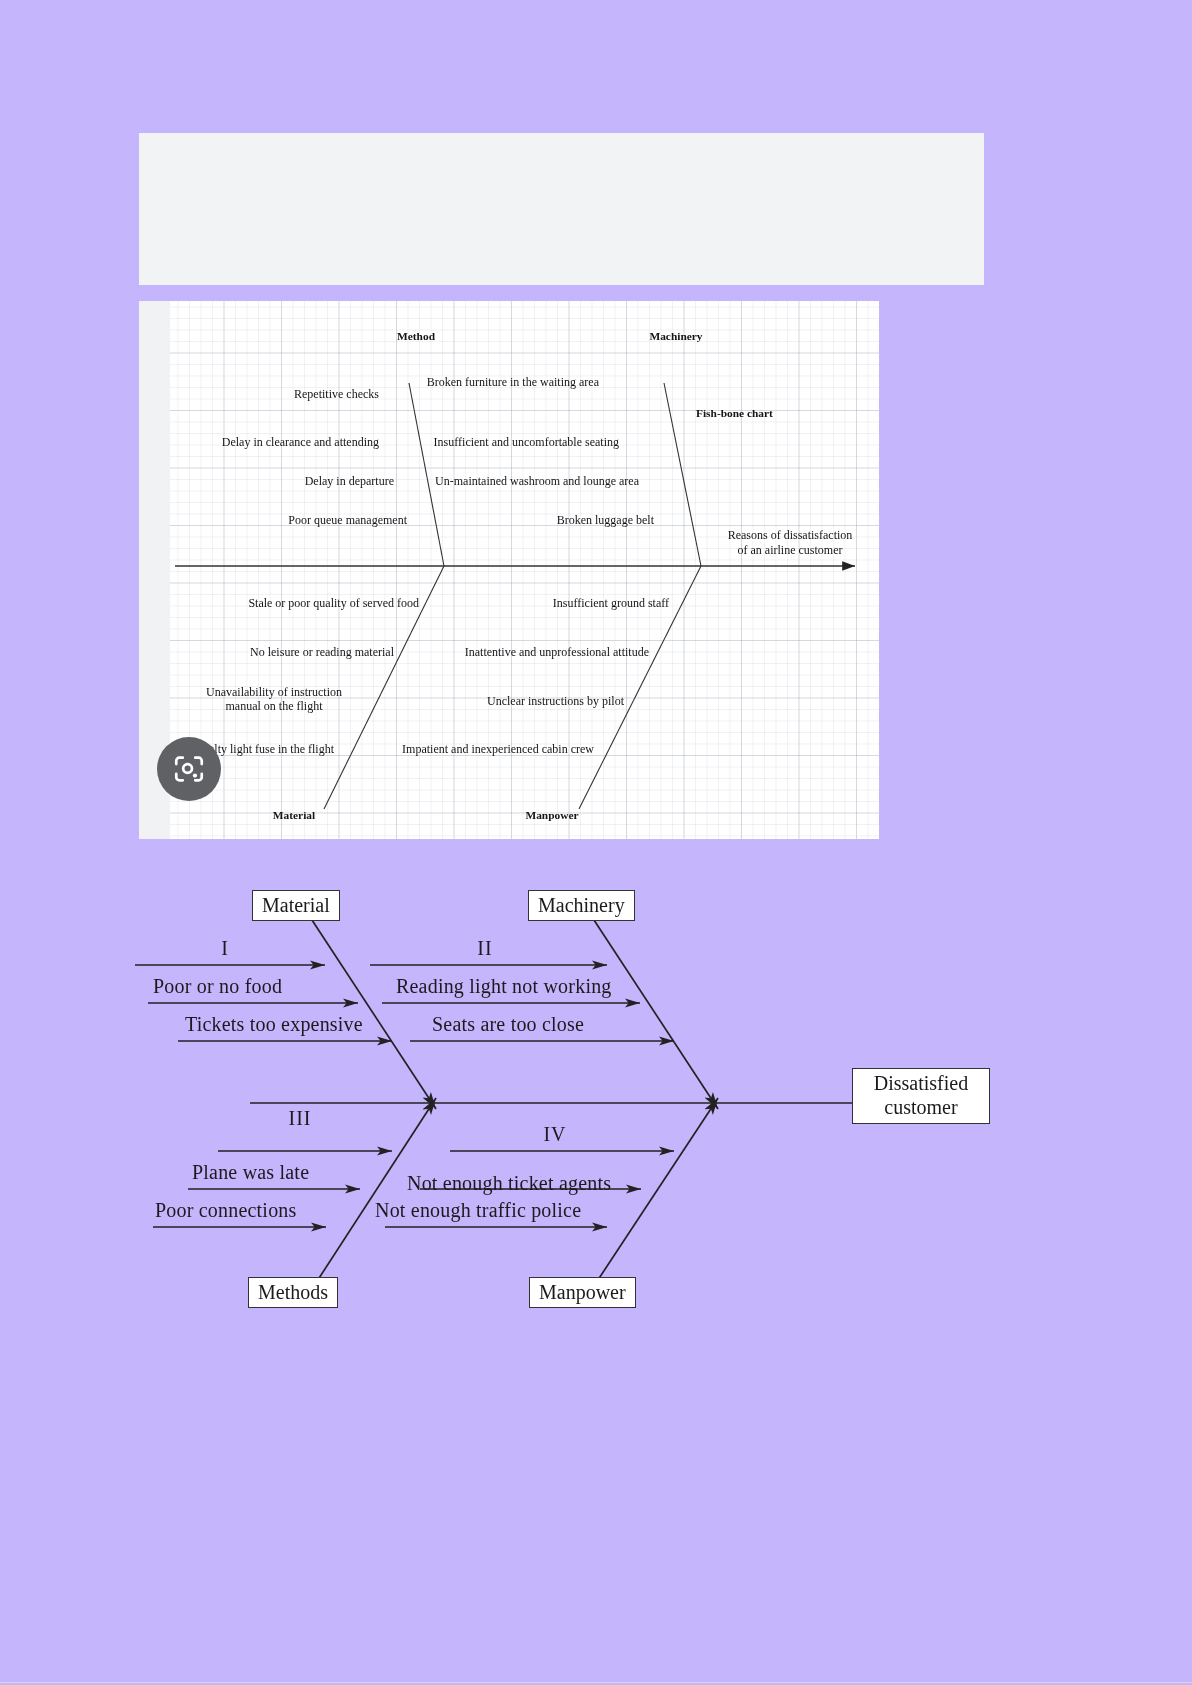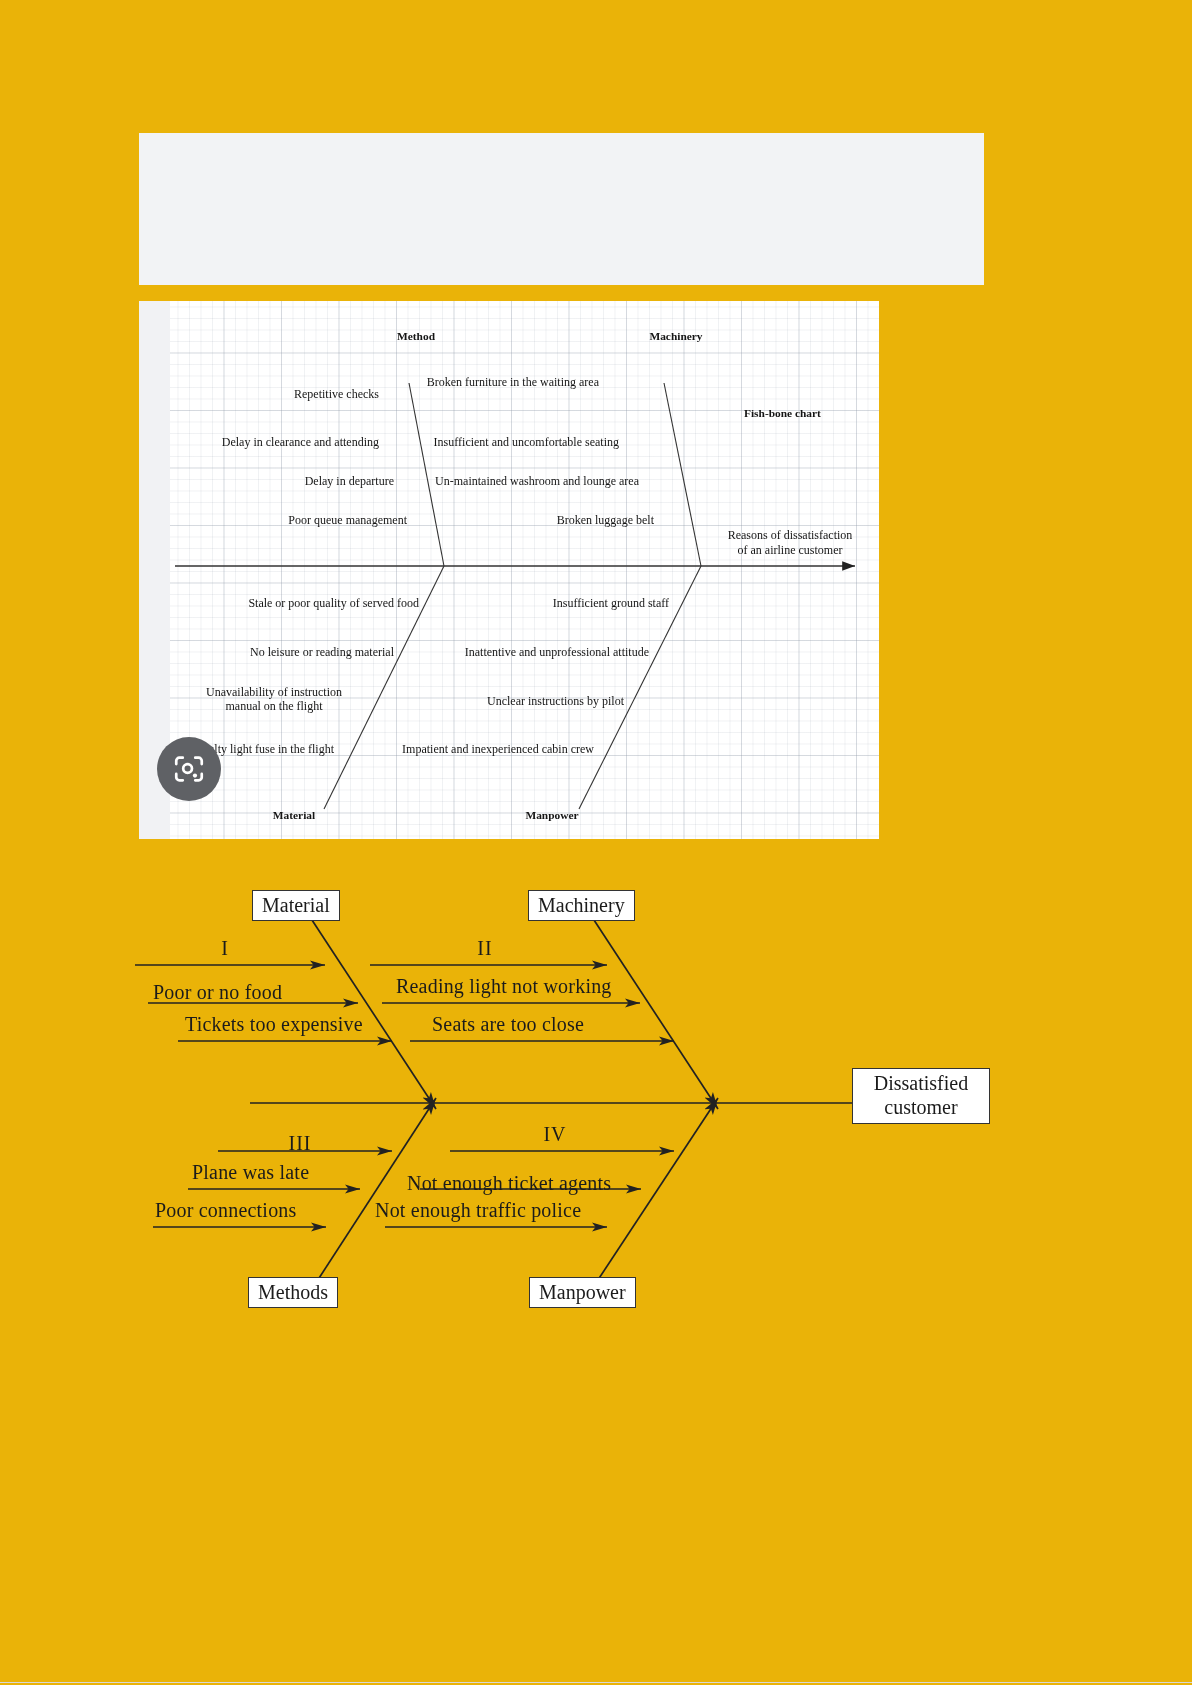--- a/index.html
+++ b/index.html
@@ -12,21 +12,21 @@
     height: 1685px;
     position: relative;
     font-family: "Liberation Serif", serif;
     overflow: hidden;
   }
   .page {
     position: absolute;
     left: 0; top: 0;
     width: 1192px;
     height: 1685px;
-    background: #eab308;
+    background: #c4b5fd;
   }
   
   .grey-block {
     position: absolute;
     left: 139px;
     top: 133px;
     width: 845px;
     height: 152px;
     background: #f2f3f5;
   }
@@ -167,21 +167,21 @@
       <line x1="305" y1="265" x2="185" y2="508" stroke="#333" stroke-width="1.1"></line>
 
       <line x1="562" y1="265" x2="440" y2="508" stroke="#333" stroke-width="1.1"></line>
     </svg>
 
     <div class="f1lbl bold c" style="left:232px; top:29px; width:90px;">Method</div>
     <div class="f1lbl bold c" style="left:487px; top:29px; width:100px;">Machinery</div>
     <div class="f1lbl bold c" style="left:105px; top:508px; width:100px;">Material</div>
     <div class="f1lbl bold c" style="left:358px; top:508px; width:110px;">Manpower</div>
 
-    <div class="f1lbl bold" style="left:557px; top:106px;margin-left:48px;">Fish-bone chart</div>
+    <div class="f1lbl bold" style="left:557px; top:106px;">Fish-bone chart</div>
 
     <div class="f1lbl c" style="left:565px; top:227px; width:172px; line-height:1.25;"><span>Reasons of dissatisfaction
 of an airline customer</span></div>
 
     <div class="f1lbl r" style="left:40px; top:86px; width:200px;">Repetitive checks</div>
     <div class="f1lbl r" style="left:10px; top:134px; width:230px;">Delay in clearance and attending</div>
     <div class="f1lbl r" style="left:40px; top:173px; width:215px;">Delay in departure</div>
     <div class="f1lbl r" style="left:40px; top:212px; width:228px;">Poor queue management</div>
 
     <div class="f1lbl r" style="left:245px; top:74px; width:215px;">Broken furniture in the waiting area</div>
@@ -251,24 +251,24 @@
     <div class="f2box" style="left:132px; top:18px;">Material</div>
     <div class="f2box" style="left:408px; top:18px;">Machinery</div>
     <div class="f2box" style="left:128px; top:405px;">Methods</div>
     <div class="f2box" style="left:409px; top:405px;">Manpower</div>
 
     <div class="f2box" style="left:710px; top:196px; width:118px;margin-left:22px;"><span>Dissatisfied
 customer</span></div>
 
     <div class="f2lbl roman c" style="left:70px; top:65px; width:70px;">I</div>
     <div class="f2lbl roman c" style="left:330px; top:65px; width:70px;">II</div>
-    <div class="f2lbl roman c" style="left:145px; top:260px; width:70px;">III</div>
+    <div class="f2lbl roman c" style="left:145px; top:235px; width:70px;">III</div>
     <div class="f2lbl roman c" style="left:400px; top:251px; width:70px;">IV</div>
 
-    <div class="f2lbl" style="left:33px; top:109px;">Poor or no food</div>
+    <div class="f2lbl" style="left:33px; top:103px;">Poor or no food</div>
     <div class="f2lbl" style="left:65px; top:141px;">Tickets too expensive</div>
 
     <div class="f2lbl" style="left:276px; top:103px;">Reading light not working</div>
     <div class="f2lbl" style="left:312px; top:141px;">Seats are too close</div>
 
     <div class="f2lbl" style="left:72px; top:289px;">Plane was late</div>
     <div class="f2lbl" style="left:35px; top:327px;">Poor connections</div>
 
     <div class="f2lbl" style="left:287px; top:289px;margin-top:11px;">Not enough ticket agents</div>
     <div class="f2lbl" style="left:255px; top:327px;">Not enough traffic police</div>

